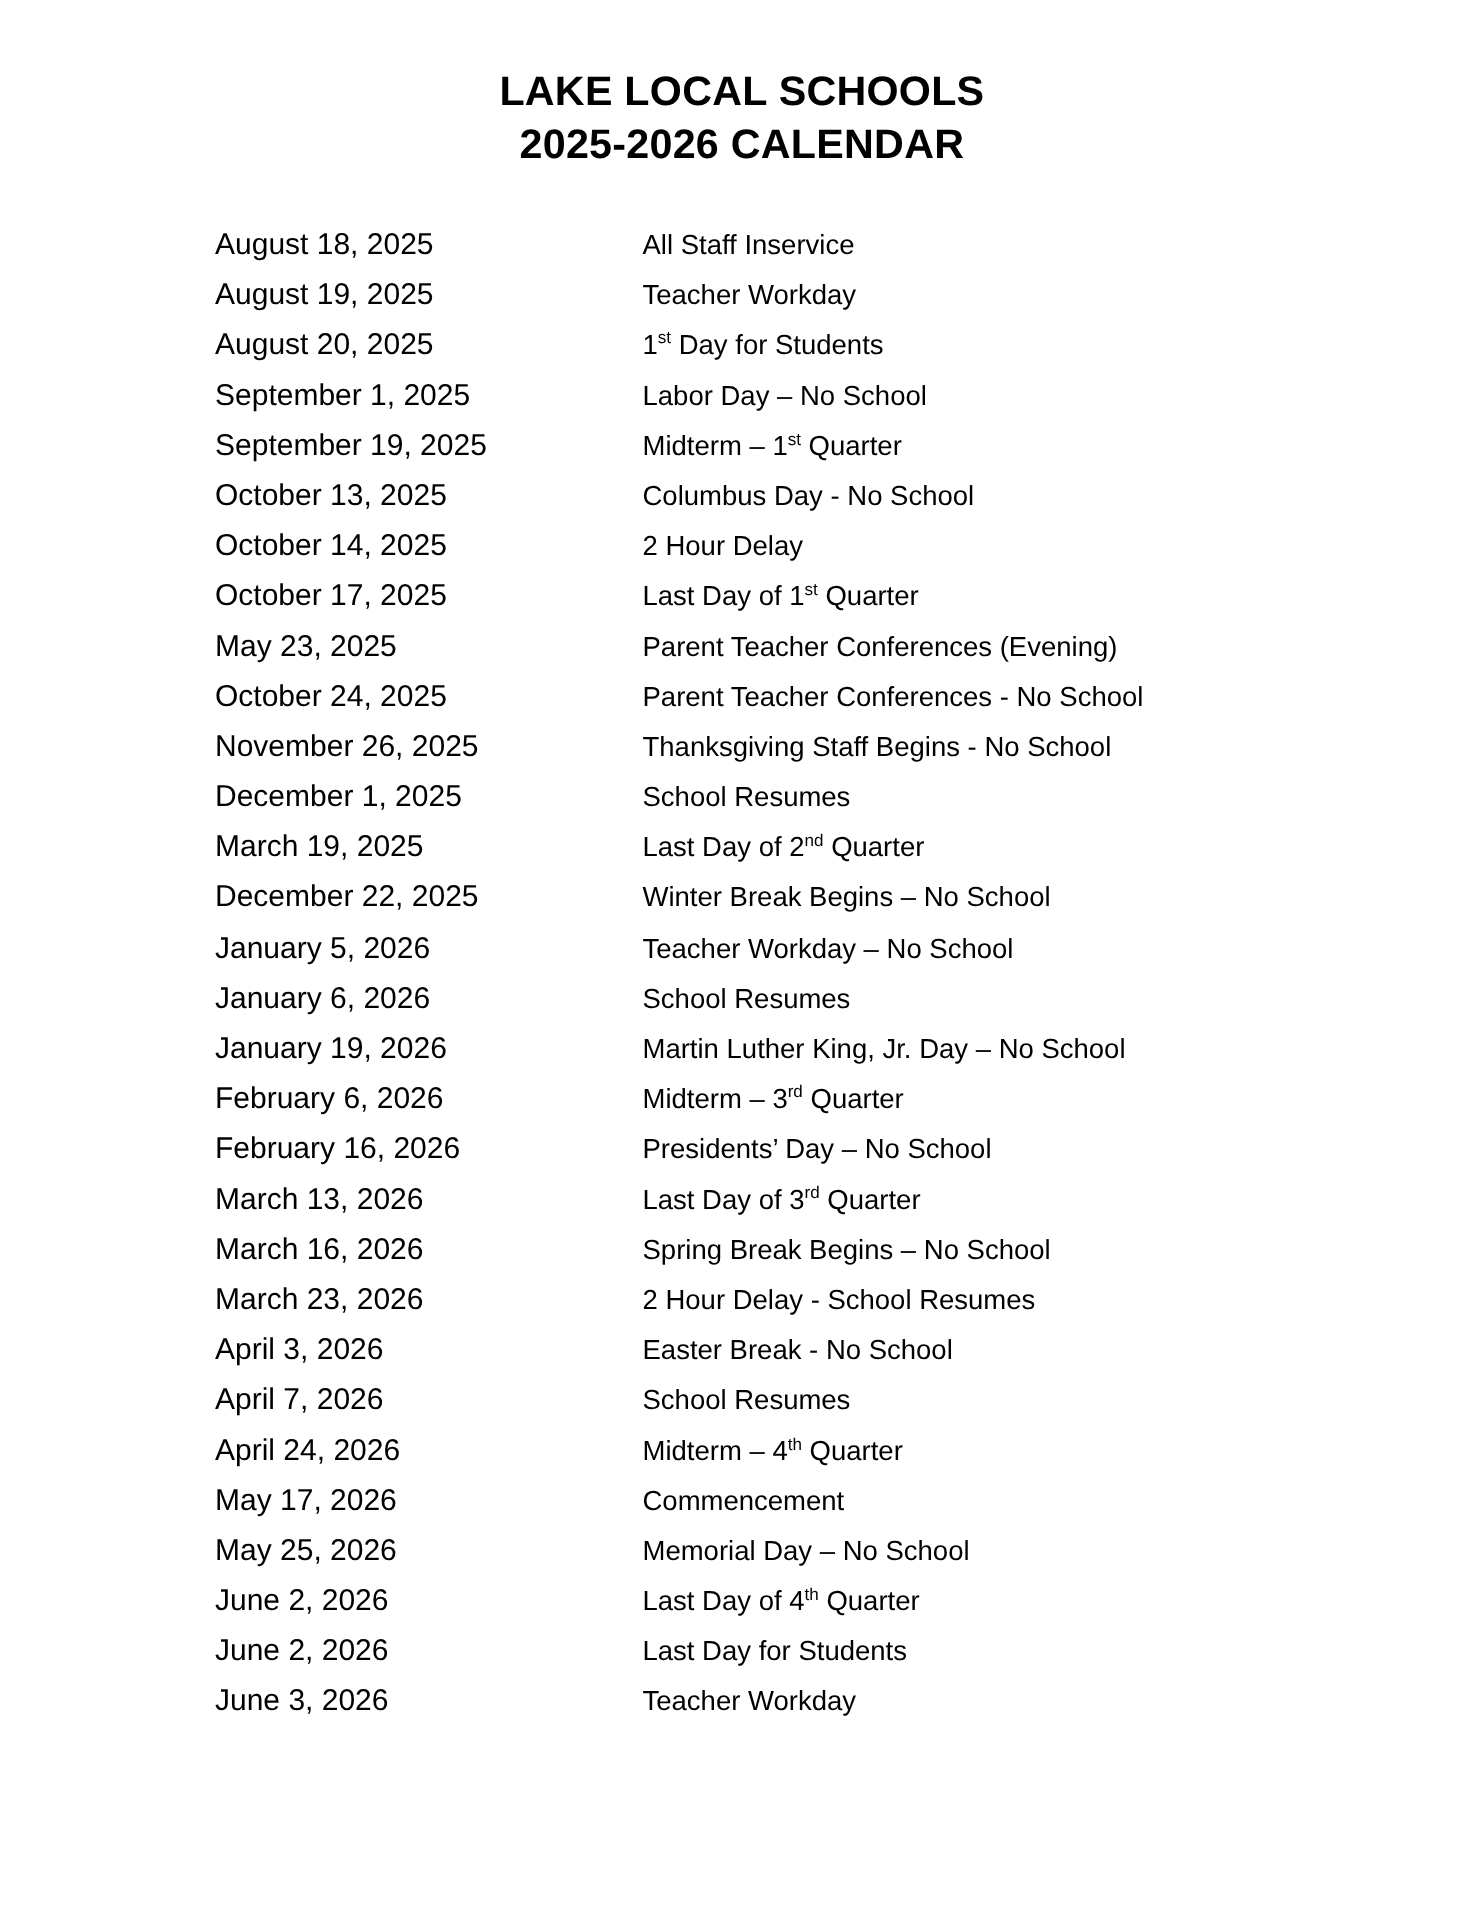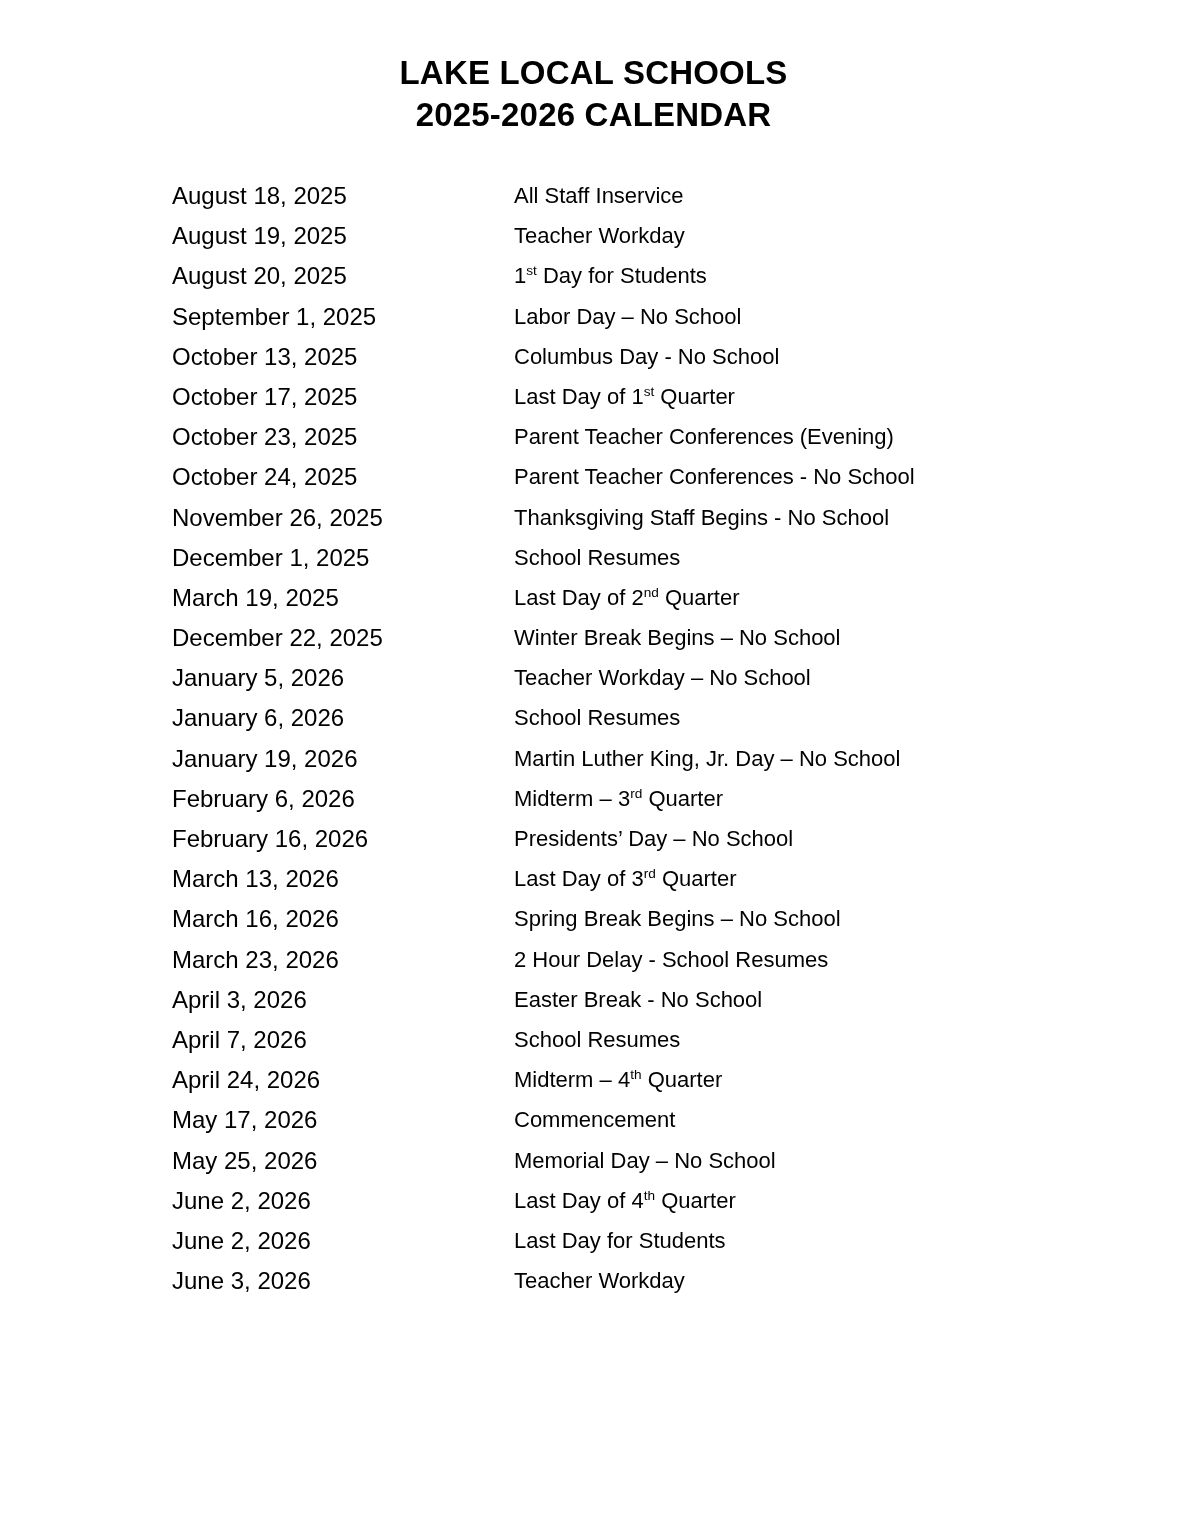--- a/index.html
+++ b/index.html
@@ -95,29 +95,37 @@
       </div>
       <div class="cal-row">
         <span class="cal-date">August 20, 2025</span>
         <span class="cal-event">1<sup>st</sup> Day for Students</span>
       </div>
       <div class="cal-row">
         <span class="cal-date">September 1, 2025</span>
         <span class="cal-event">Labor Day – No School</span>
       </div>
       <div class="cal-row">
+        <span class="cal-date">September 19, 2025</span>
+        <span class="cal-event">Midterm – 1<sup>st</sup> Quarter</span>
+      </div>
+      <div class="cal-row">
         <span class="cal-date">October 13, 2025</span>
         <span class="cal-event">Columbus Day - No School</span>
       </div>
       <div class="cal-row">
+        <span class="cal-date">October 14, 2025</span>
+        <span class="cal-event">2 Hour Delay</span>
+      </div>
+      <div class="cal-row">
         <span class="cal-date">October 17, 2025</span>
         <span class="cal-event">Last Day of 1<sup>st</sup> Quarter</span>
       </div>
       <div class="cal-row">
-        <span class="cal-date">October 23, 2025</span>
+        <span class="cal-date">May 23, 2025</span>
         <span class="cal-event">Parent Teacher Conferences (Evening)</span>
       </div>
       <div class="cal-row">
         <span class="cal-date">October 24, 2025</span>
         <span class="cal-event">Parent Teacher Conferences - No School</span>
       </div>
       <div class="cal-row">
         <span class="cal-date">November 26, 2025</span>
         <span class="cal-event">Thanksgiving Staff Begins - No School</span>
       </div>

